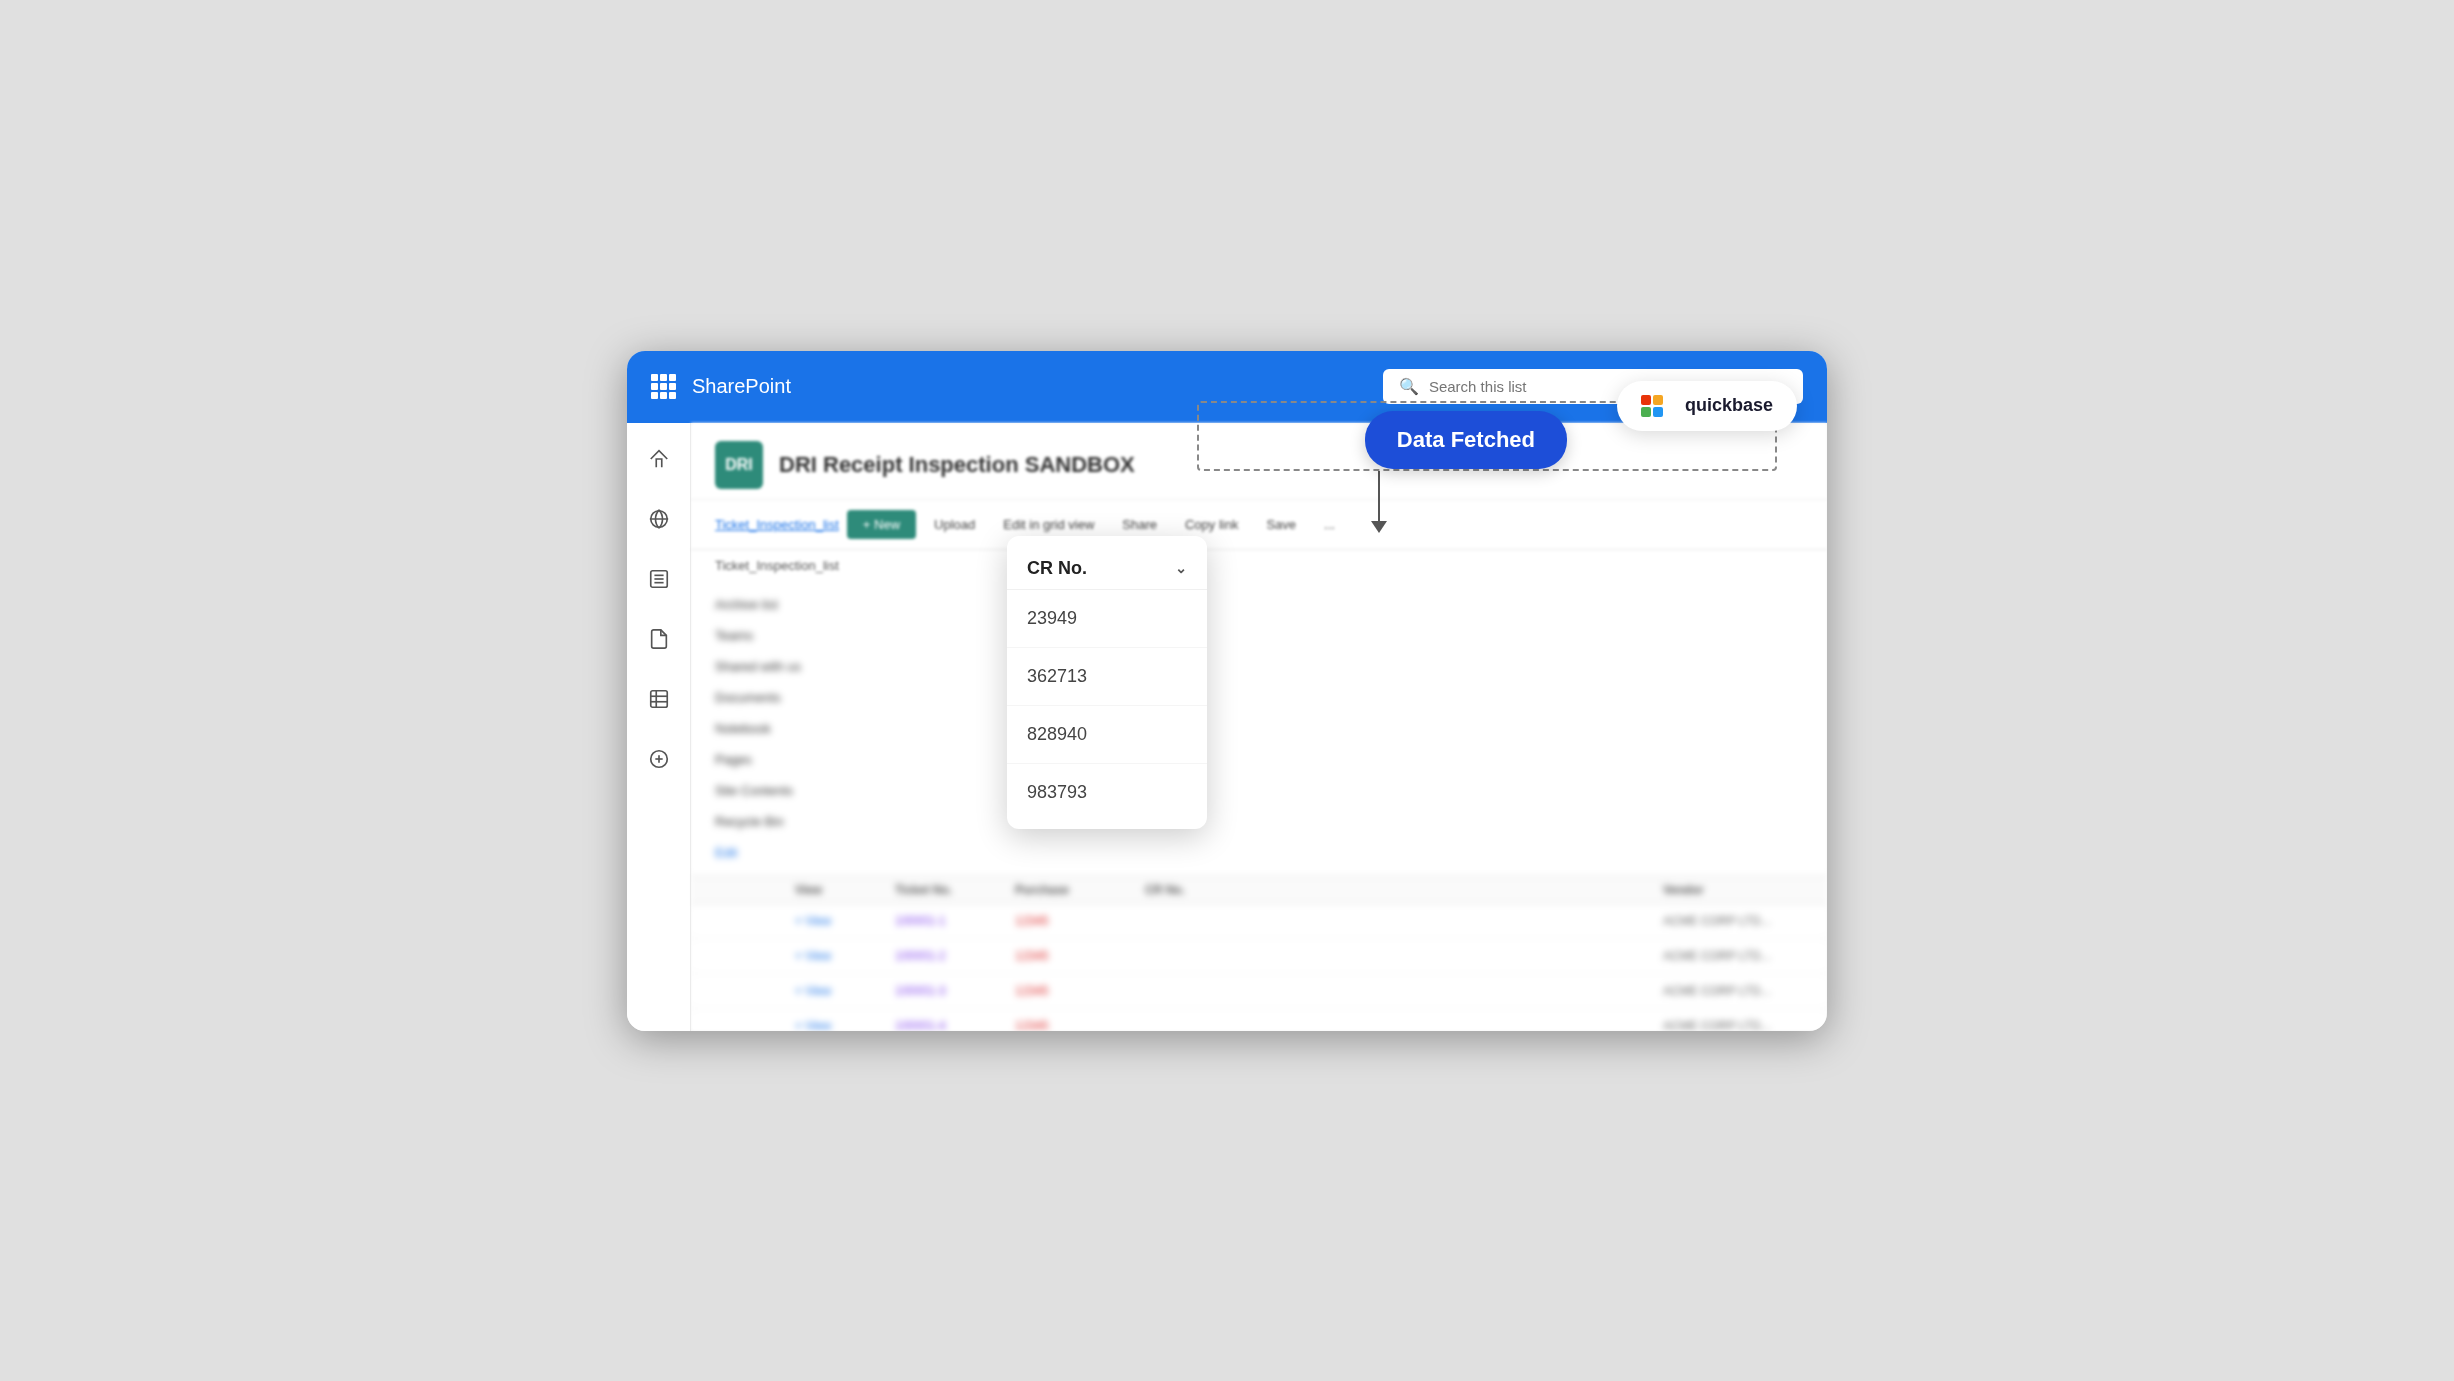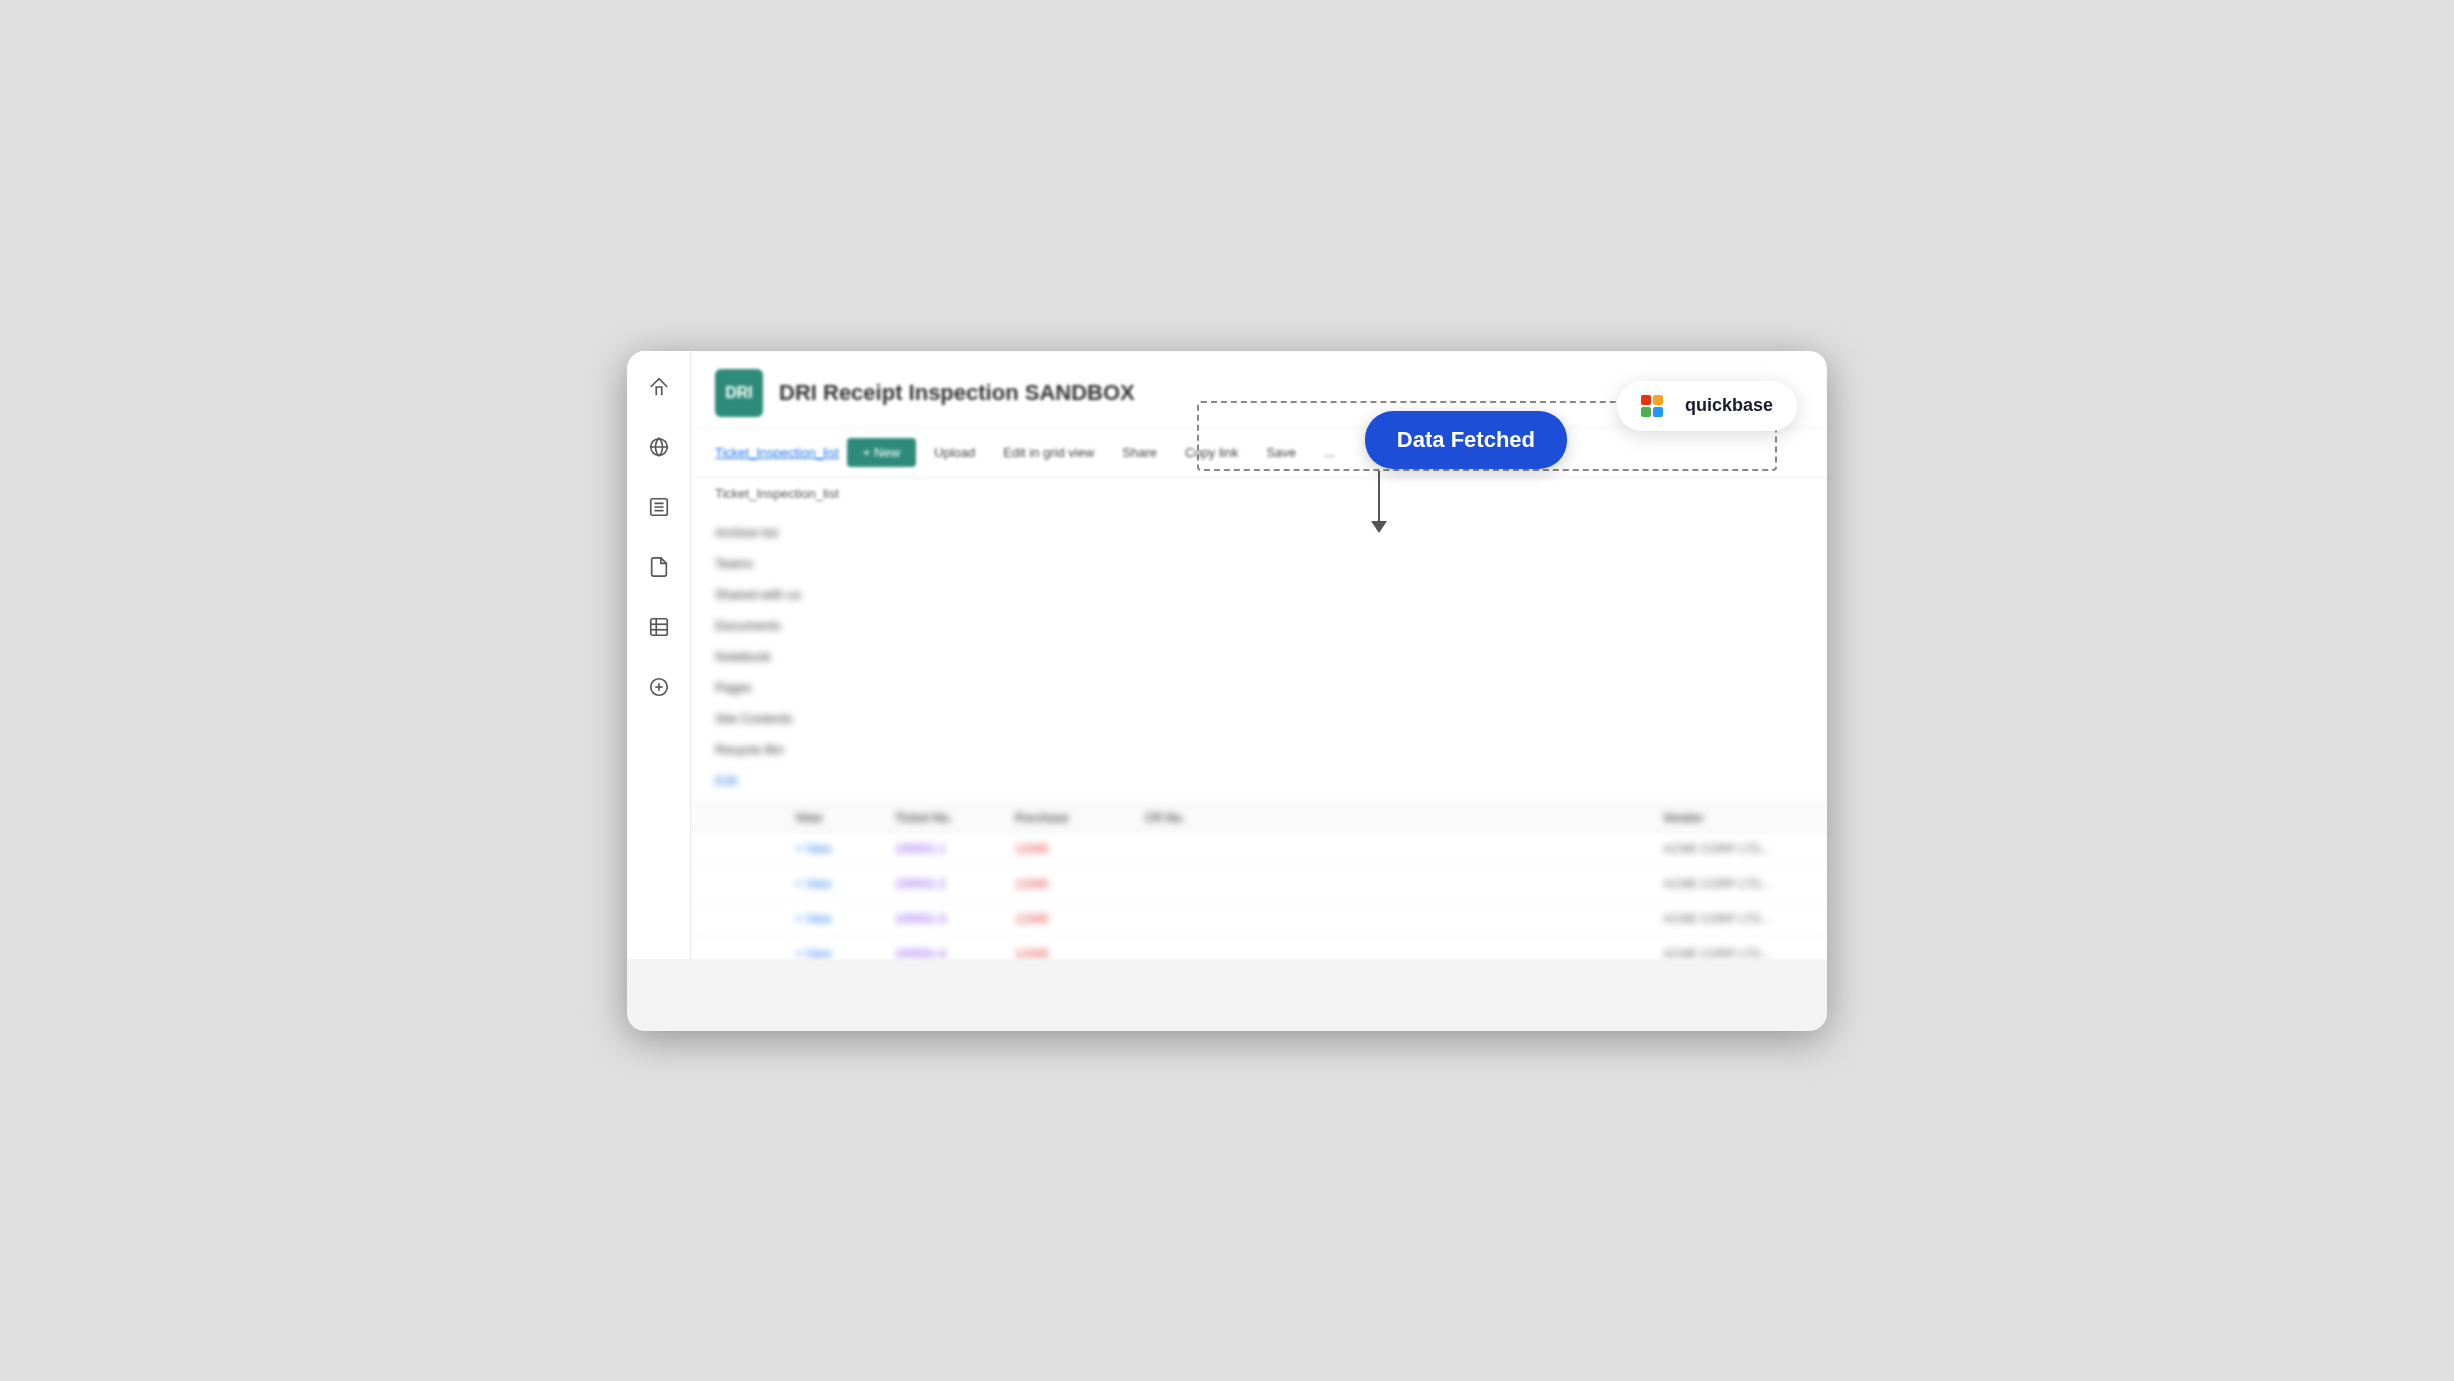--- a/index.html
+++ b/index.html
@@ -354,20 +354,38 @@
     .blurred-text {
       filter: blur(3px);
       user-select: none;
     }
   </style>
 </head>
 <body>
 
 <div class="outer-container">
 
+  <div class="top-bar">
+    <div class="grid-icon">
+      <div class="grid-dot"></div>
+        <div class="grid-dot"></div>
+        <div class="grid-dot"></div>
+      <div class="grid-dot"></div>
+        <div class="grid-dot"></div>
+        <div class="grid-dot"></div>
+      <div class="grid-dot"></div>
+        <div class="grid-dot"></div>
+        <div class="grid-dot"></div>
+    </div>
+    <span class="app-name">SharePoint</span>
+    <div class="search-bar">
+      <span class="search-icon-inner">🔍</span>
+      <input type="text" placeholder="Search this list" style="">
+    </div>
+  </div>
 
   <div class="main-layout">
 
     <div class="sidebar">
       <div class="sidebar-icon">
         <svg viewBox="0 0 24 24" fill="none" stroke="currentColor" stroke-width="1.8">
           <path d="M3 12L12 3l9 9"></path>
           <path d="M9 21V12h6v9"></path>
         </svg>
       </div>
@@ -490,20 +508,30 @@
     </div>
 
   </div>
 
   <div class="dashed-annotation"></div>
 
   <div class="arrow-down"></div>
 
   <button class="data-fetched-btn">Data Fetched</button>
 
+  <div class="dropdown-card">
+    <div class="dropdown-header">
+      <span>CR No.</span>
+      <span class="dropdown-chevron">⌄</span>
+    </div>
+    <div class="dropdown-item">23949</div>
+    <div class="dropdown-item">362713</div>
+    <div class="dropdown-item">828940</div>
+    <div class="dropdown-item">983793</div>
+  </div>
 
   <div class="quickbase-badge">
     <div class="qb-logo">
       <div class="qb-squares">
         <div class="qb-sq1"></div>
         <div class="qb-sq2"></div>
         <div class="qb-sq3"></div>
         <div class="qb-sq4"></div>
       </div>
     </div>

